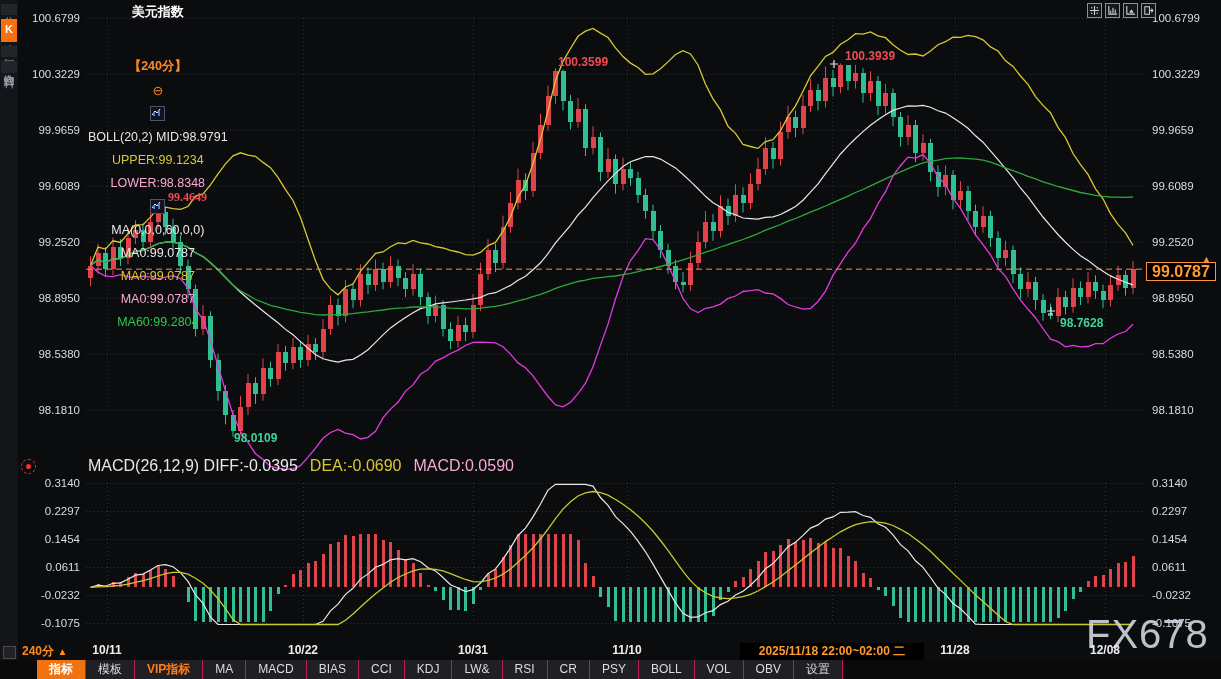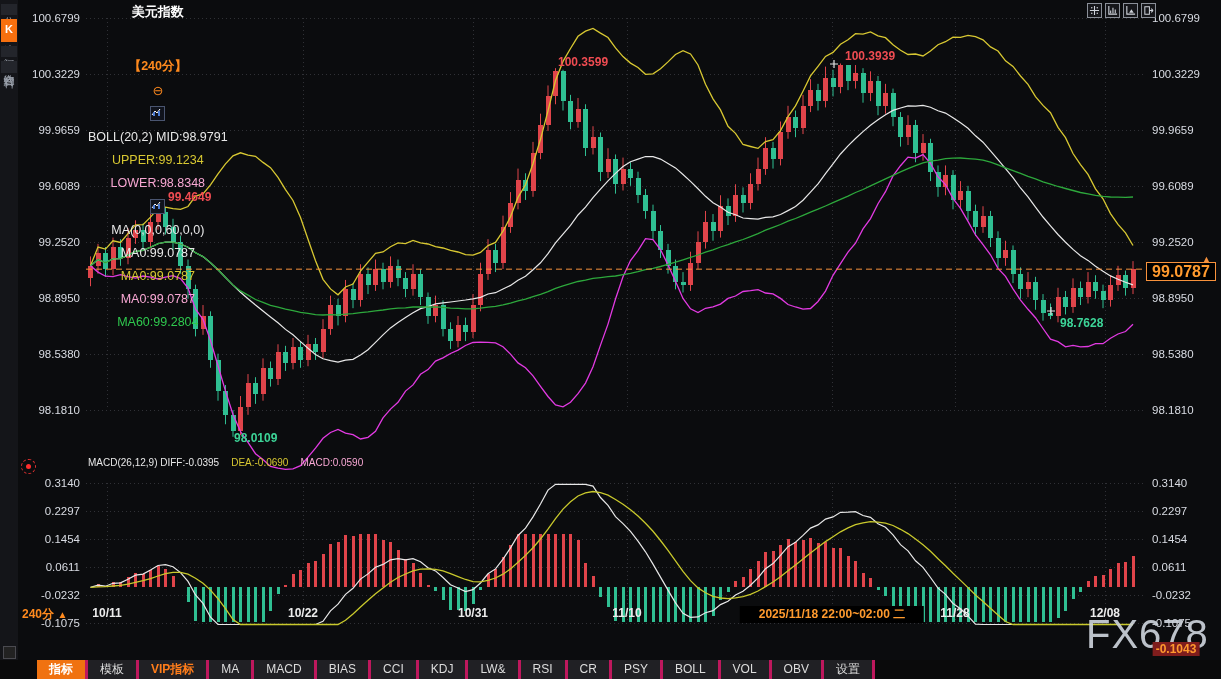--- a/index.html
+++ b/index.html
@@ -25,41 +25,41 @@
        font-size:12.5px;color:#e8e8e8;white-space:nowrap;flex-direction:column;}
   .hdr .title{font-size:13px;font-weight:bold;color:#fff;}
   .orange{color:#ff8a1e;margin-top:28px;} .yellow{color:#d8c832;} .magenta{color:#f9a8d4;}
   .green{color:#2fc94e;} .white{color:#e8e8e8;}
   .minus-circle{color:#ff8a1e;font-size:13px;line-height:13px;cursor:pointer;}
   .mini-icon{width:13px;height:13px;display:inline-block;background:#10131c;border:1px solid #4a5570;}
   .hdr-icons{position:absolute;left:1087px;top:3px;z-index:6;display:flex;gap:3px;}
   .icon-btn{width:15px;height:15px;border:1px solid #8a8f98;background:#15161a;cursor:pointer;
             display:flex;align-items:center;justify-content:center;box-sizing:border-box;}
   
-  .macd-hdr{position:absolute;left:88px;top:457px;z-index:6;display:flex;gap:12px;font-size:10px;white-space:nowrap;}
+  .macd-hdr{position:absolute;left:88px;top:457px;z-index:6;display:flex;gap:12px;font-size:16px;white-space:nowrap;}
   .macd-sun{position:absolute;left:21px;top:459px;z-index:6;width:13px;height:13px;cursor:pointer;
             border:1px dashed #e03131;border-radius:50%;}
   .macd-sun::after{content:"";position:absolute;left:4px;top:4px;width:5px;height:5px;border-radius:50%;background:#ff2d2d;}
   
   .price-box{position:absolute;left:1146px;top:262px;width:68px;height:17px;z-index:6;
              border:1px solid #f8923c;background:#000;color:#ff9a2e;font-size:16px;font-weight:bold;
              text-align:center;line-height:17px;}
   .price-pin{position:absolute;left:1202px;top:254px;z-index:6;color:#f8923c;font-size:9px;}
   
-  .xaxis{position:absolute;left:0;top:604px;width:1138px;height:19px;z-index:4;font-size:12px;font-weight:bold;color:#ececec;}
+  .xaxis{position:absolute;left:0;top:641px;width:1138px;height:19px;z-index:4;font-size:12px;font-weight:bold;color:#ececec;}
   .period-btn{position:absolute;left:22px;top:2px;color:#ff8a1e;cursor:pointer;}
   .period-btn .tri{font-size:10px;}
   .xlab{position:absolute;top:2px;transform:translateX(-50%);white-space:nowrap;}
   .xlab.hot{color:#ff9a2e;background:#000;padding:0 19px;}
   .last-macd{position:absolute;left:1176px;top:2px;transform:translateX(-50%);color:#ff9a2e;background:#7f1d1d;padding:0 3px;white-space:nowrap;margin-top:36px;}
   
   .toolbar{position:absolute;left:0;top:660px;width:1221px;height:19px;background:#0a0a0b;z-index:10;
            display:flex;align-items:stretch;font-size:12px;color:#dcdcdc;}
   .toolbar .spacer{width:37px;}
-  .tb-item{padding:0 12px;line-height:19px;background:#202024;border-right:3px solid #be185d;cursor:pointer;white-space:nowrap;}
+  .tb-item{padding:0 12px;line-height:19px;background:#202024;border-right:1px solid #be185d;cursor:pointer;white-space:nowrap;}
   .tb-item.active{background:#f07210;color:#fff;font-weight:bold;}
   .tb-item.vip{color:#ff7d1a;font-weight:bold;}
   .collapse-box{position:absolute;left:3px;top:646px;width:11px;height:11px;border:1px solid #4a4a50;background:#222;z-index:11;cursor:pointer;}
 </style>
 </head>
 <body>
 
 <div class="app">
 
   <svg id="chart-svg" width="1221" height="679">
@@ -545,21 +545,21 @@
       <path d="M90.5 587.3L98.0 585.2L105.5 586.2L113.0 583.3L120.5 582.9L128.0 579.2L135.5 575.1L143.0 574.1L150.5 570.1L158.0 565.5L165.5 564.6L173.0 566.7L180.5 572.6L188.0 581.4L195.5 595.0L203.0 603.4L210.5 617.2L218.0 624.5L225.5 624.5L233.0 624.5L240.5 624.5L248.0 624.5L255.5 624.5L263.0 624.5L270.5 624.5L278.0 624.5L285.5 624.5L293.0 624.5L300.5 624.5L308.0 624.5L315.5 624.5L323.0 621.3L330.5 610.8L338.0 604.2L345.5 594.3L353.0 588.3L360.5 579.1L368.0 573.9L375.5 567.3L383.0 564.4L390.5 559.8L398.0 558.7L405.5 559.9L413.0 558.6L420.5 561.8L428.0 567.8L435.5 570.9L443.0 577.5L450.5 584.8L458.0 588.0L465.5 591.5L473.0 589.7L480.5 583.0L488.0 573.8L495.5 568.9L503.0 559.1L510.5 547.9L518.0 535.5L525.5 528.2L533.0 516.9L540.5 504.0L548.0 490.1L555.5 484.3L563.0 484.3L570.5 484.3L578.0 484.3L585.5 484.3L593.0 486.1L600.5 497.5L608.0 505.3L615.5 516.6L623.0 523.6L630.5 531.4L638.0 541.1L645.5 551.8L653.0 564.1L660.5 577.1L668.0 590.1L675.5 602.9L683.0 613.3L690.5 617.4L698.0 616.9L705.5 612.7L713.0 610.7L720.5 604.6L728.0 601.2L735.5 595.0L743.0 591.3L750.5 585.2L758.0 577.9L765.5 568.7L773.0 563.6L780.5 555.4L788.0 546.7L795.5 542.2L803.0 535.4L810.5 528.1L818.0 524.9L825.5 519.1L833.0 516.9L840.5 512.3L848.0 512.2L855.5 511.7L863.0 515.5L870.5 517.3L878.0 523.7L885.5 527.3L893.0 534.8L900.5 544.7L908.0 550.8L915.5 560.8L923.0 567.4L930.5 577.5L938.0 588.2L945.5 594.4L953.0 603.5L960.5 608.8L968.0 616.1L975.5 624.2L983.0 624.5L990.5 624.5L998.0 624.5L1005.5 624.5L1013.0 624.5L1020.5 624.5L1028.0 624.5L1035.5 624.5L1043.0 624.5L1050.5 624.5L1058.0 624.5L1065.5 624.5L1073.0 624.5L1080.5 624.5L1088.0 624.5L1095.5 624.5L1103.0 624.5L1110.5 624.5L1118.0 624.5L1125.5 624.5L1133.0 624.5" stroke="#e8e8e8" fill="none" stroke-width="1.2"></path>
       <path d="M90.5 587.3L98.0 586.9L105.5 586.7L113.0 586.0L120.5 585.4L128.0 584.2L135.5 582.4L143.0 580.7L150.5 578.6L158.0 576.0L165.5 573.7L173.0 572.3L180.5 572.4L188.0 574.2L195.5 578.3L203.0 583.3L210.5 590.1L218.0 598.7L225.5 608.7L233.0 619.6L240.5 624.5L248.0 624.5L255.5 624.5L263.0 624.5L270.5 624.5L278.0 624.5L285.5 624.5L293.0 624.5L300.5 624.5L308.0 624.5L315.5 624.5L323.0 624.5L330.5 624.5L338.0 624.5L345.5 620.3L353.0 613.9L360.5 607.0L368.0 600.3L375.5 593.7L383.0 587.9L390.5 582.3L398.0 577.5L405.5 574.0L413.0 570.9L420.5 569.1L428.0 568.8L435.5 569.3L443.0 570.9L450.5 573.7L458.0 576.6L465.5 579.5L473.0 581.6L480.5 581.9L488.0 580.3L495.5 578.0L503.0 574.2L510.5 568.9L518.0 562.3L525.5 555.4L533.0 547.7L540.5 539.0L548.0 529.2L555.5 518.6L563.0 509.1L570.5 501.8L578.0 496.0L585.5 492.9L593.0 491.5L600.5 492.7L608.0 495.2L615.5 499.5L623.0 504.3L630.5 509.7L638.0 516.0L645.5 523.2L653.0 531.3L660.5 540.5L668.0 550.4L675.5 560.9L683.0 571.4L690.5 580.6L698.0 587.9L705.5 592.8L713.0 596.4L720.5 598.0L728.0 598.7L735.5 597.9L743.0 596.6L750.5 594.3L758.0 591.0L765.5 586.6L773.0 582.0L780.5 576.7L788.0 570.7L795.5 565.0L803.0 559.1L810.5 552.9L818.0 547.3L825.5 541.6L833.0 536.7L840.5 531.8L848.0 527.9L855.5 524.7L863.0 522.8L870.5 521.7L878.0 522.1L885.5 523.1L893.0 525.5L900.5 529.3L908.0 533.6L915.5 539.1L923.0 544.7L930.5 551.3L938.0 558.7L945.5 565.8L953.0 573.3L960.5 580.4L968.0 587.6L975.5 594.9L983.0 601.6L990.5 608.2L998.0 615.1L1005.5 621.5L1013.0 624.5L1020.5 624.5L1028.0 624.5L1035.5 624.5L1043.0 624.5L1050.5 624.5L1058.0 624.5L1065.5 624.5L1073.0 624.5L1080.5 624.5L1088.0 624.5L1095.5 624.5L1103.0 624.5L1110.5 624.5L1118.0 624.5L1125.5 624.5L1133.0 624.5" stroke="#c9c92c" fill="none" stroke-width="1.3"></path>
       <path d="M153 205h8M157 201v8" stroke="#e6e6e6" stroke-width="1.2"></path>
       <path d="M830 64h8M834 60v8" stroke="#e6e6e6" stroke-width="1.2"></path>
       <path d="M1047 311h8M1051 307v8" stroke="#e6e6e6" stroke-width="1.2"></path>
     </svg>
 
   <div class="watermark">FX678</div>
 
   <div id="overlay">
-      <div class="ann" style="left: 168px; top: 190px; color: rgb(240, 76, 82);">99.4649</div>
+      <div class="ann" style="left: 168px; top: 190px; color: rgb(240, 76, 82); font-family: Liberation Serif, serif;">99.4649</div>
       <div class="ann" style="left: 558px; top: 55px; color: rgb(240, 76, 82);">100.3599</div>
       <div class="ann" style="left: 845px; top: 49px; color: rgb(240, 76, 82);">100.3939</div>
       <div class="ann" style="left: 234px; top: 431px; color: rgb(61, 213, 152);">98.0109</div>
       <div class="ann" style="left: 1060px; top: 316px; color: rgb(61, 213, 152);">98.7628</div>
     </div>
 
   <div class="sidebar">
     <div class="side-tab">分时图</div>
     <div class="side-tab active">K线图</div>
     <div class="side-tab">闪电图</div>

